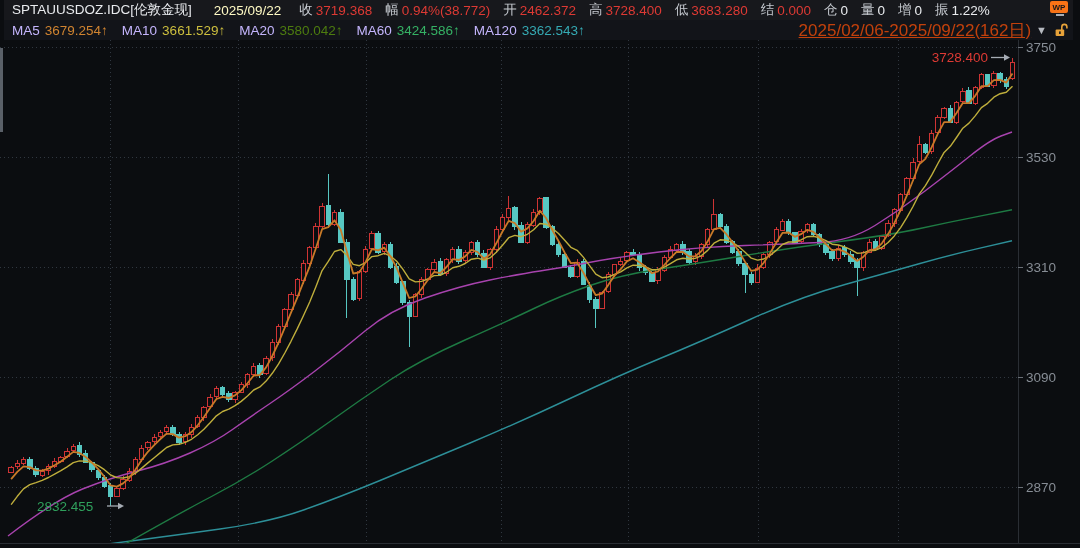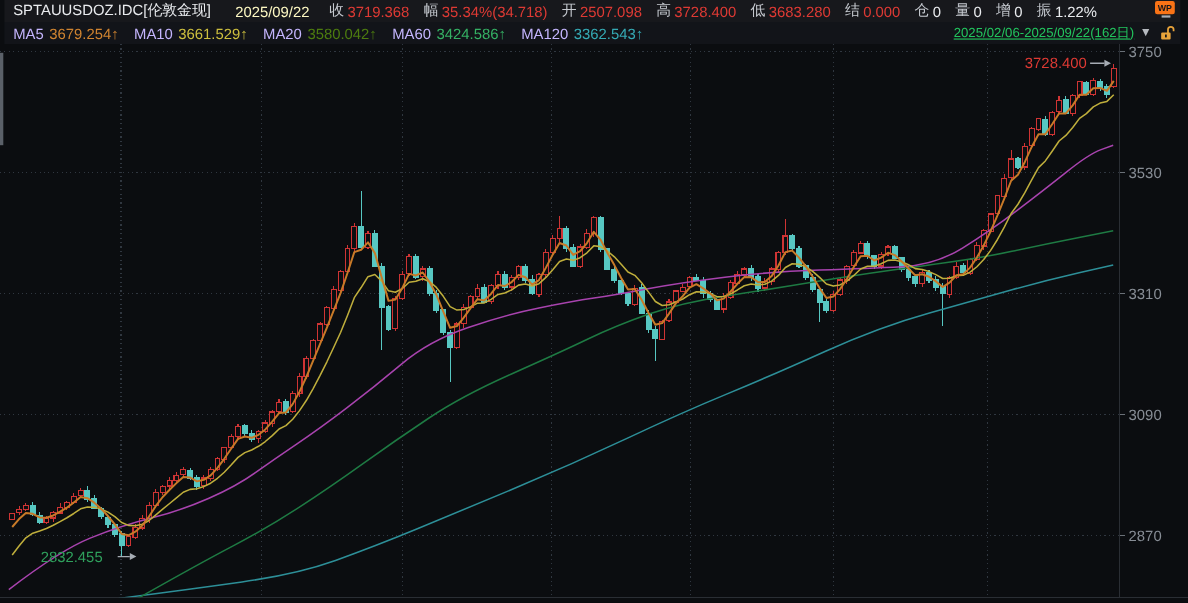--- a/index.html
+++ b/index.html
@@ -12,21 +12,21 @@
   .hdr .pad{width:8px;flex:none;}
   .sym{color:#e9ebee;margin-right:22px;}
   .tdate{color:#fef9c3;margin-right:18px;}
   .qf{margin-right:13px;display:flex;align-items:center;}
   .qf .lbl{color:#c6cad0;margin-right:3px;}
   .qf .val.red{color:#de3a34;}
   .qf .val.white{color:#e9ebee;}
   .ma-item{margin-right:14px;display:flex;align-items:center;}
   .ma-item .lbl{color:#c4b5fd;margin-right:5px;}
   .range-wrap{position:absolute;right:4px;top:0;height:20px;display:flex;align-items:center;}
-  .range-text{color:#22c55e;text-decoration:underline;font-size:12px;margin-right:5px;cursor:pointer;}
+  .range-text{color:#c2410c;text-decoration:underline;font-size:17px;margin-right:5px;cursor:pointer;}
   .drop{color:#b6bac0;font-size:11px;margin-right:7px;cursor:pointer;}
   .wp-icon{position:absolute;right:3px;top:1px;width:20px;height:17px;cursor:pointer;}
   .wp-box{width:18px;height:12px;background:#f97316;border-radius:2px;color:#15171b;
           font-size:8px;font-weight:bold;display:flex;align-items:center;justify-content:center;}
   .wp-stand{width:8px;height:2px;background:#a9adb3;margin:1px auto 0;}
   
   #chart-wrap{position:absolute;left:0;top:40px;width:1080px;height:508px;cursor:crosshair;}
 </style>
 </head>
 <body>
@@ -35,25 +35,25 @@
   <div class="hdr">
     <span class="pad"></span>
     <span class="sym">SPTAUUSDOZ.IDC[伦敦金现]</span>
     <span class="tdate">2025/09/22</span>
     <span class="qf">
         <span class="lbl">收</span>
         <span class="val red">3719.368</span>
       </span>
     <span class="qf">
         <span class="lbl">幅</span>
-        <span class="val red">35.34%(34.718)</span>
+        <span class="val red">0.94%(38.772)</span>
       </span>
     <span class="qf">
         <span class="lbl">开</span>
-        <span class="val red">2507.098</span>
+        <span class="val red">2462.372</span>
       </span>
     <span class="qf">
         <span class="lbl">高</span>
         <span class="val red">3728.400</span>
       </span>
     <span class="qf">
         <span class="lbl">低</span>
         <span class="val red">3683.280</span>
       </span>
     <span class="qf">

